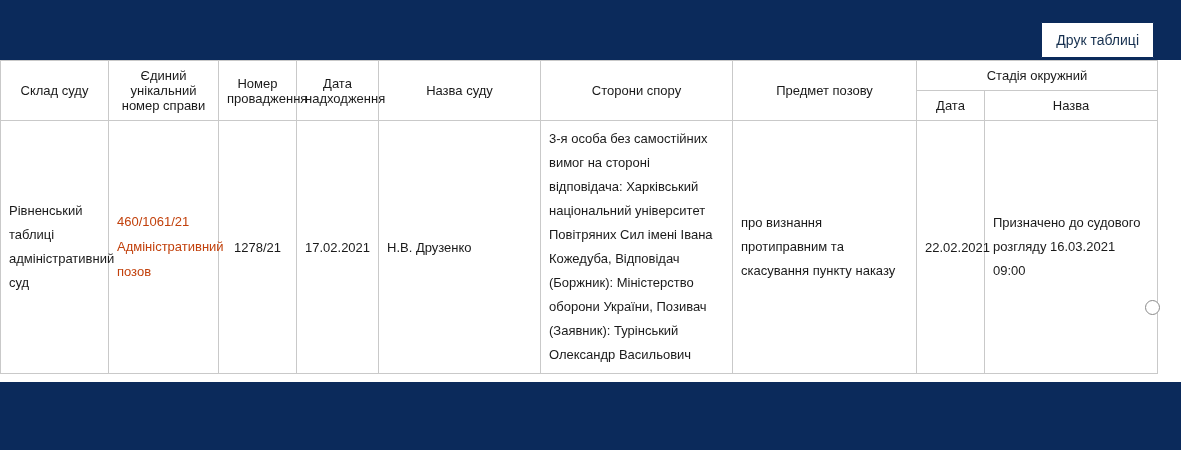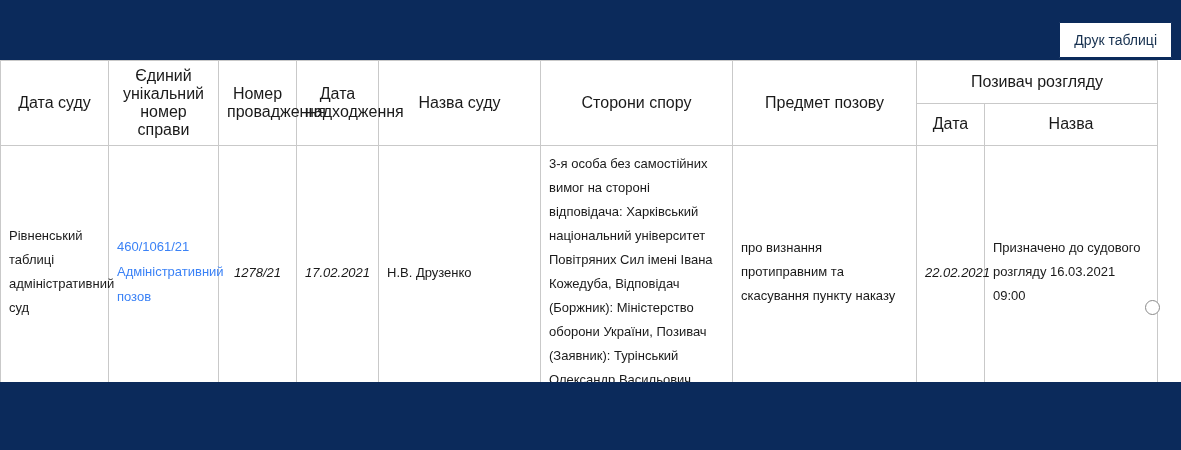--- a/index.html
+++ b/index.html
@@ -25,21 +25,21 @@
 
   
   .topbar {
     position: relative;
     height: 60px;
     background: #0b2a5b;
     box-sizing: border-box;
   }
   .topbar-actions {
     position: absolute;
-    right: 9px;
+    right: 27px;
     top: 22px;
     display: flex;
     gap: 8px;
     justify-content: center;
   }
   .btn {
     background: #ffffff;
     border: 1px solid #0b2a5b;
     color: #16304f;
     font-family: "Liberation Sans", sans-serif;
@@ -66,46 +66,46 @@
   table.grid th,
   table.grid td {
     border: 1px solid #c9c9c9;
     vertical-align: middle;
     padding: 6px 8px;
     box-sizing: border-box;
     font-weight: normal;
   }
   table.grid th {
     text-align: center;
-    font-size: 16px;
+    font-size: 13px;
     color: #1a1a1a;
     height: 30px;
   }
   table.grid td {
     font-size: 13px;
     color: #1a1a1a;
   }
   .c-court      { width: 108px; }
   .c-uid        { width: 110px; }
   .c-proc       { width: 78px; text-align: center; }
   .c-date       { width: 82px; text-align: center; }
   .c-panel      { width: 162px; }
   .c-parties    { width: 192px; }
   .c-subject    { width: 184px; }
   .c-stage-date { width: 68px; text-align: center; }
   .c-stage-name { width: 173px; }
 
   .cell-link {
-    color: #3b82f6;
+    color: #c2410c;
     text-decoration: none;
     cursor: pointer;
   }
 
   td.body-cell { line-height: 1.85; }
-  td.center { text-align: center; font-style: italic; }
+  td.center { text-align: center; }
 
   .uid-block div { line-height: 1.9; }
 
   
   .radio-col {
     position: absolute;
     left: 1145px;
     top: 0;
     width: 36px;
   }
@@ -154,28 +154,28 @@
         <col class="c-proc">
         <col class="c-date">
         <col class="c-panel">
         <col class="c-parties">
         <col class="c-subject">
         <col class="c-stage-date">
         <col class="c-stage-name">
       </colgroup>
       <thead>
         <tr>
-          <th rowspan="2">Дата суду</th>
+          <th rowspan="2">Склад суду</th>
           <th rowspan="2">Єдиний унікальний номер справи</th>
           <th rowspan="2">Номер провадження</th>
           <th rowspan="2">Дата надходження</th>
           <th rowspan="2">Назва суду</th>
           <th rowspan="2">Сторони спору</th>
           <th rowspan="2">Предмет позову</th>
-          <th colspan="2">Позивач розгляду</th>
+          <th colspan="2">Стадія окружний</th>
         </tr>
         <tr>
           <th>Дата</th>
           <th>Назва</th>
         </tr>
       </thead>
       <tbody>
         <tr>
           <td class="body-cell">Рівненський таблиці адміністративний суд</td>
           <td class="body-cell">

